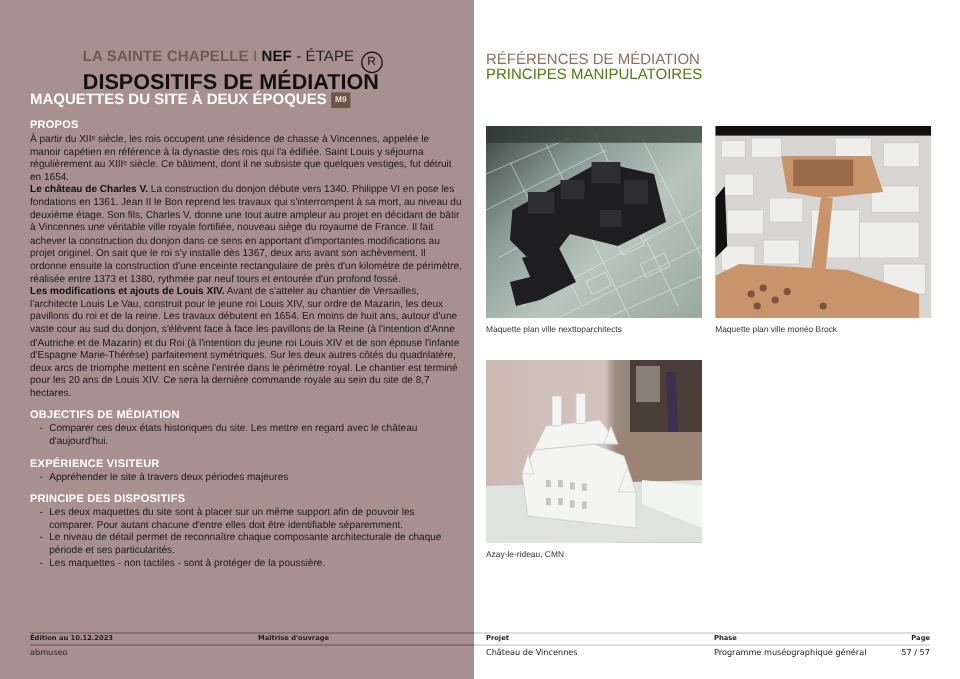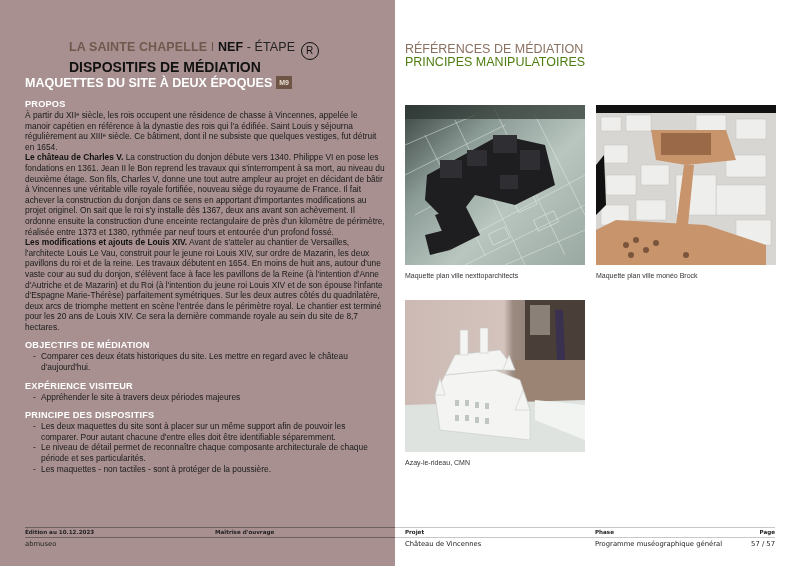--- a/index.html
+++ b/index.html
@@ -9,21 +9,21 @@
   .left-panel { position: absolute; left: 0; top: 0; width: 395px; height: 566px; background: #a89090; }
   .right-panel { position: absolute; left: 395px; top: 0; width: 405px; height: 566px; background: #ffffff; }
 
   .hdr { position: absolute; left: 25px; top: 40px; width: 360px; margin-left: 44px; }
   .hdr-line1 { font-size: 12.5px; font-weight: bold; line-height: 14px; letter-spacing: 0.1px; white-space: nowrap; }
   .hdr-line1 .muted { color: #6e5a4d; }
   .hdr-line1 .sep { color: #6e5a4d; font-weight: normal; }
   .hdr-line1 .dark { color: #111; }
   .hdr-line1 .etape { color: #222; font-weight: normal; }
   .circle-r { display: inline-block; width: 18px; height: 18px; border: 1.3px solid #111; border-radius: 50%; font-size: 10px; font-weight: normal; text-align: center; line-height: 16px; color: #111; vertical-align: -3px; margin-left: 2px; }
-  .hdr-line2 { font-size: 14px; font-weight: bold; color: #111; line-height: 14px; margin-top: 0px; }
+  .hdr-line2 { font-size: 18px; font-weight: bold; color: #111; line-height: 14px; margin-top: 0px; }
 
   .sub-title { position: absolute; left: 25px; top: 75px; font-size: 12.5px; font-weight: bold; color: #ffffff; white-space: nowrap; line-height: 16px; }
   .badge { display: inline-block; background: #6e5444; color: #e8dcd2; font-size: 7px; font-weight: bold; padding: 2px 3px; margin-left: 4px; vertical-align: 2px; line-height: 9px; }
 
   .content { position: absolute; left: 25px; top: 99px; width: 360px; font-size: 8.4px; line-height: 10.6px; color: #1a1a1a; }
   .sec-title { font-size: 9.2px; font-weight: bold; color: #ffffff; line-height: 11px; letter-spacing: 0.2px; }
   .para b { font-weight: bold; color: #111; }
   .list { list-style: none; padding-left: 8px; }
   .list li { position: relative; padding-left: 8px; }
   .list li::before { content: "-"; position: absolute; left: 0; top: 0; }

